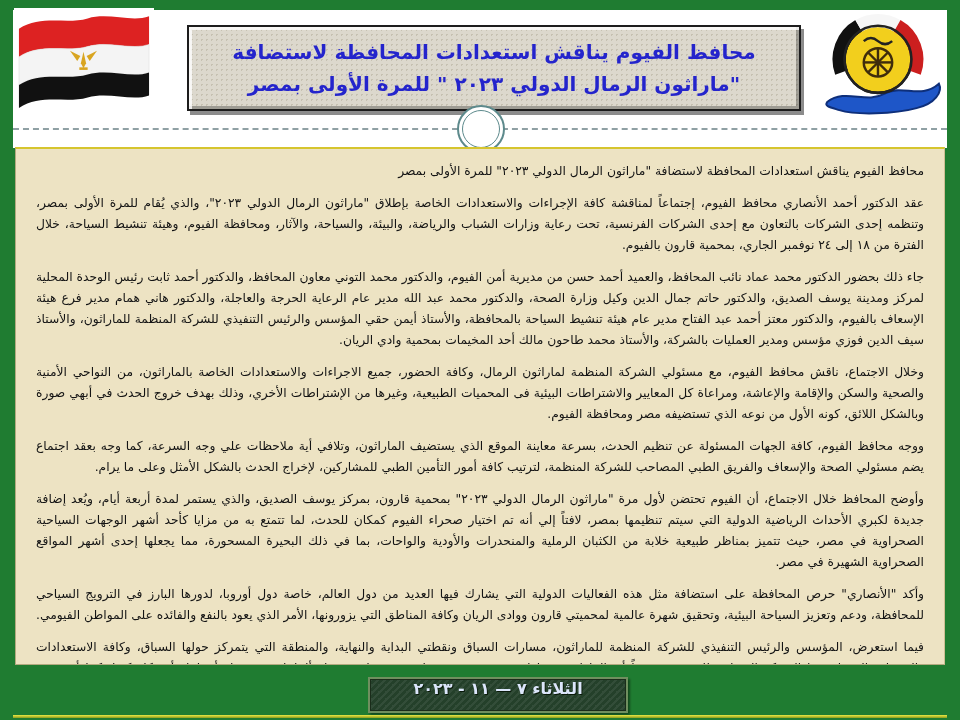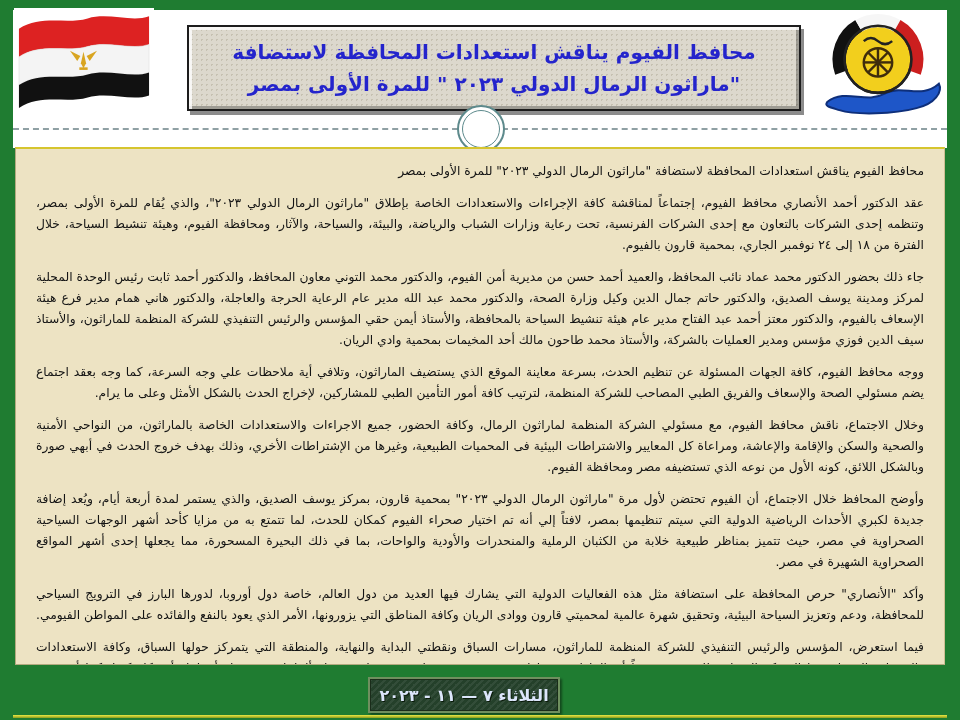--- a/index.html
+++ b/index.html
@@ -55,28 +55,28 @@
     box-sizing:border-box;
     padding:12px 20px 8px 20px;
     overflow:hidden;
   }
   .article-panel p{
     direction:rtl;text-align:justify;text-align-last:right;
     margin:0 0 11px 0;
     font-size:12.3px;line-height:21px;color:#141414;
   }
   .date-box{
-    position:absolute;left:368px;top:677px;width:192px;height:36px;
+    position:absolute;left:368px;top:677px;width:260px;height:36px;
     background-color:#24402a;
     background-image:linear-gradient(135deg, rgba(255,255,255,.07) 25%, transparent 25%, transparent 50%, rgba(255,255,255,.07) 50%, rgba(255,255,255,.07) 75%, transparent 75%);
     background-size:7px 7px;
     border:2px solid #6f8f5f;
     box-shadow:inset 0 0 0 1px #1a2c1a, 2px 2px 2px rgba(0,0,0,.4);
     box-sizing:border-box;
-    display:flex;align-items:center;justify-content:center;
+    display:flex;align-items:flex-start;justify-content:center;
   }
   .date-text{
     direction:rtl;color:#dce6fb;font-weight:bold;font-size:16px;letter-spacing:1px;
     text-shadow:1px 1px 0 #0a1a0a;
   }
   .bottom-accent{
     position:absolute;left:13px;top:715px;width:934px;height:3px;
     background:linear-gradient(#eaea46,#8d9c1c);
   }
 </style>
@@ -125,22 +125,22 @@
 
 <div class="sep-line"></div>
 <div class="sep-circle">
   <div class="sep-circle-inner"></div>
 </div>
 
 <div class="article-panel">
   <p>محافظ الفيوم يناقش استعدادات المحافظة لاستضافة "ماراثون الرمال الدولي ٢٠٢٣" للمرة الأولى بمصر</p>
   <p>عقد الدكتور أحمد الأنصاري محافظ الفيوم، إجتماعاً لمناقشة كافة الإجراءات والاستعدادات الخاصة بإطلاق "ماراثون الرمال الدولي ٢٠٢٣"، والذي يُقام للمرة الأولى بمصر، وتنظمه إحدى الشركات بالتعاون مع إحدى الشركات الفرنسية، تحت رعاية وزارات الشباب والرياضة، والبيئة، والسياحة، والآثار، ومحافظة الفيوم، وهيئة تنشيط السياحة، خلال الفترة من ١٨ إلى ٢٤ نوفمبر الجاري، بمحمية قارون بالفيوم.</p>
   <p>جاء ذلك بحضور الدكتور محمد عماد نائب المحافظ، والعميد أحمد حسن من مديرية أمن الفيوم، والدكتور محمد التوني معاون المحافظ، والدكتور أحمد ثابت رئيس الوحدة المحلية لمركز ومدينة يوسف الصديق، والدكتور حاتم جمال الدين وكيل وزارة الصحة، والدكتور محمد عبد الله مدير عام الرعاية الحرجة والعاجلة، والدكتور هاني همام مدير فرع هيئة الإسعاف بالفيوم، والدكتور معتز أحمد عبد الفتاح مدير عام هيئة تنشيط السياحة بالمحافظة، والأستاذ أيمن حقي المؤسس والرئيس التنفيذي للشركة المنظمة للماراثون، والأستاذ سيف الدين فوزي مؤسس ومدير العمليات بالشركة، والأستاذ محمد طاحون مالك أحد المخيمات بمحمية وادي الريان.</p>
+  <p>وخلال الاجتماع، ناقش محافظ الفيوم، مع مسئولي الشركة المنظمة لماراثون الرمال، وكافة الحضور، جميع الاجراءات والاستعدادات الخاصة بالماراثون، من النواحي الأمنية والصحية والسكن والإقامة والإعاشة، ومراعاة كل المعايير والاشتراطات البيئية فى المحميات الطبيعية، وغيرها من الإشتراطات الأخري، وذلك بهدف خروج الحدث في أبهي صورة وبالشكل اللائق، كونه الأول من نوعه الذي تستضيفه مصر ومحافظة الفيوم.</p>
   <p>ووجه محافظ الفيوم، كافة الجهات المسئولة عن تنظيم الحدث، بسرعة معاينة الموقع الذي يستضيف الماراثون، وتلافي أية ملاحظات علي وجه السرعة، كما وجه بعقد اجتماع يضم مسئولي الصحة والإسعاف والفريق الطبي المصاحب للشركة المنظمة، لترتيب كافة أمور التأمين الطبي للمشاركين، لإخراج الحدث بالشكل الأمثل وعلى ما يرام.</p>
-  <p>وخلال الاجتماع، ناقش محافظ الفيوم، مع مسئولي الشركة المنظمة لماراثون الرمال، وكافة الحضور، جميع الاجراءات والاستعدادات الخاصة بالماراثون، من النواحي الأمنية والصحية والسكن والإقامة والإعاشة، ومراعاة كل المعايير والاشتراطات البيئية فى المحميات الطبيعية، وغيرها من الإشتراطات الأخري، وذلك بهدف خروج الحدث في أبهي صورة وبالشكل اللائق، كونه الأول من نوعه الذي تستضيفه مصر ومحافظة الفيوم.</p>
   <p>وأوضح المحافظ خلال الاجتماع، أن الفيوم تحتضن لأول مرة "ماراثون الرمال الدولي ٢٠٢٣" بمحمية قارون، بمركز يوسف الصديق، والذي يستمر لمدة أربعة أيام، ويُعد إضافة جديدة لكبري الأحداث الرياضية الدولية التي سيتم تنظيمها بمصر، لافتاً إلي أنه تم اختيار صحراء الفيوم كمكان للحدث، لما تتمتع به من مزايا كأحد أشهر الوجهات السياحية الصحراوية في مصر، حيث تتميز بمناظر طبيعية خلابة من الكثبان الرملية والمنحدرات والأودية والواحات، بما في ذلك البحيرة المسحورة، مما يجعلها إحدى أشهر المواقع الصحراوية الشهيرة في مصر.</p>
   <p>وأكد "الأنصاري" حرص المحافظة على استضافة مثل هذه الفعاليات الدولية التي يشارك فيها العديد من دول العالم، خاصة دول أوروبا، لدورها البارز في الترويج السياحي للمحافظة، ودعم وتعزيز السياحة البيئية، وتحقيق شهرة عالمية لمحميتي قارون ووادى الريان وكافة المناطق التي يزورونها، الأمر الذي يعود بالنفع والفائده على المواطن الفيومي.</p>
   <p>فيما استعرض، المؤسس والرئيس التنفيذي للشركة المنظمة للماراثون، مسارات السباق ونقطتي البداية والنهاية، والمنطقة التي يتمركز حولها السباق، وكافة الاستعدادات والترتيبات التي اتخذتها الشركة المنظمة للحدث، موضحاً أن الماراثون يشارك به عدد ٥٠٠ متسابق من دول فرنسا وألمانيا وسويسرا وأسبانيا وأمريكا وكندا، كما أن جميع المتسابقين سيعودون إلى القاهرة بعد انتهاء السباق في الفيوم، حيث يتم تنظيم عدد من الزيارات لوجهات سياحية متنوعة، بما في ذلك أهرامات الجيزة قبل ختام رحلتهم.</p>
 
 </div>
 
 <div class="date-box">
   <span class="date-text">الثلاثاء ٧ — ١١ - ٢٠٢٣</span>
 </div>
 <div class="bottom-accent"></div>

